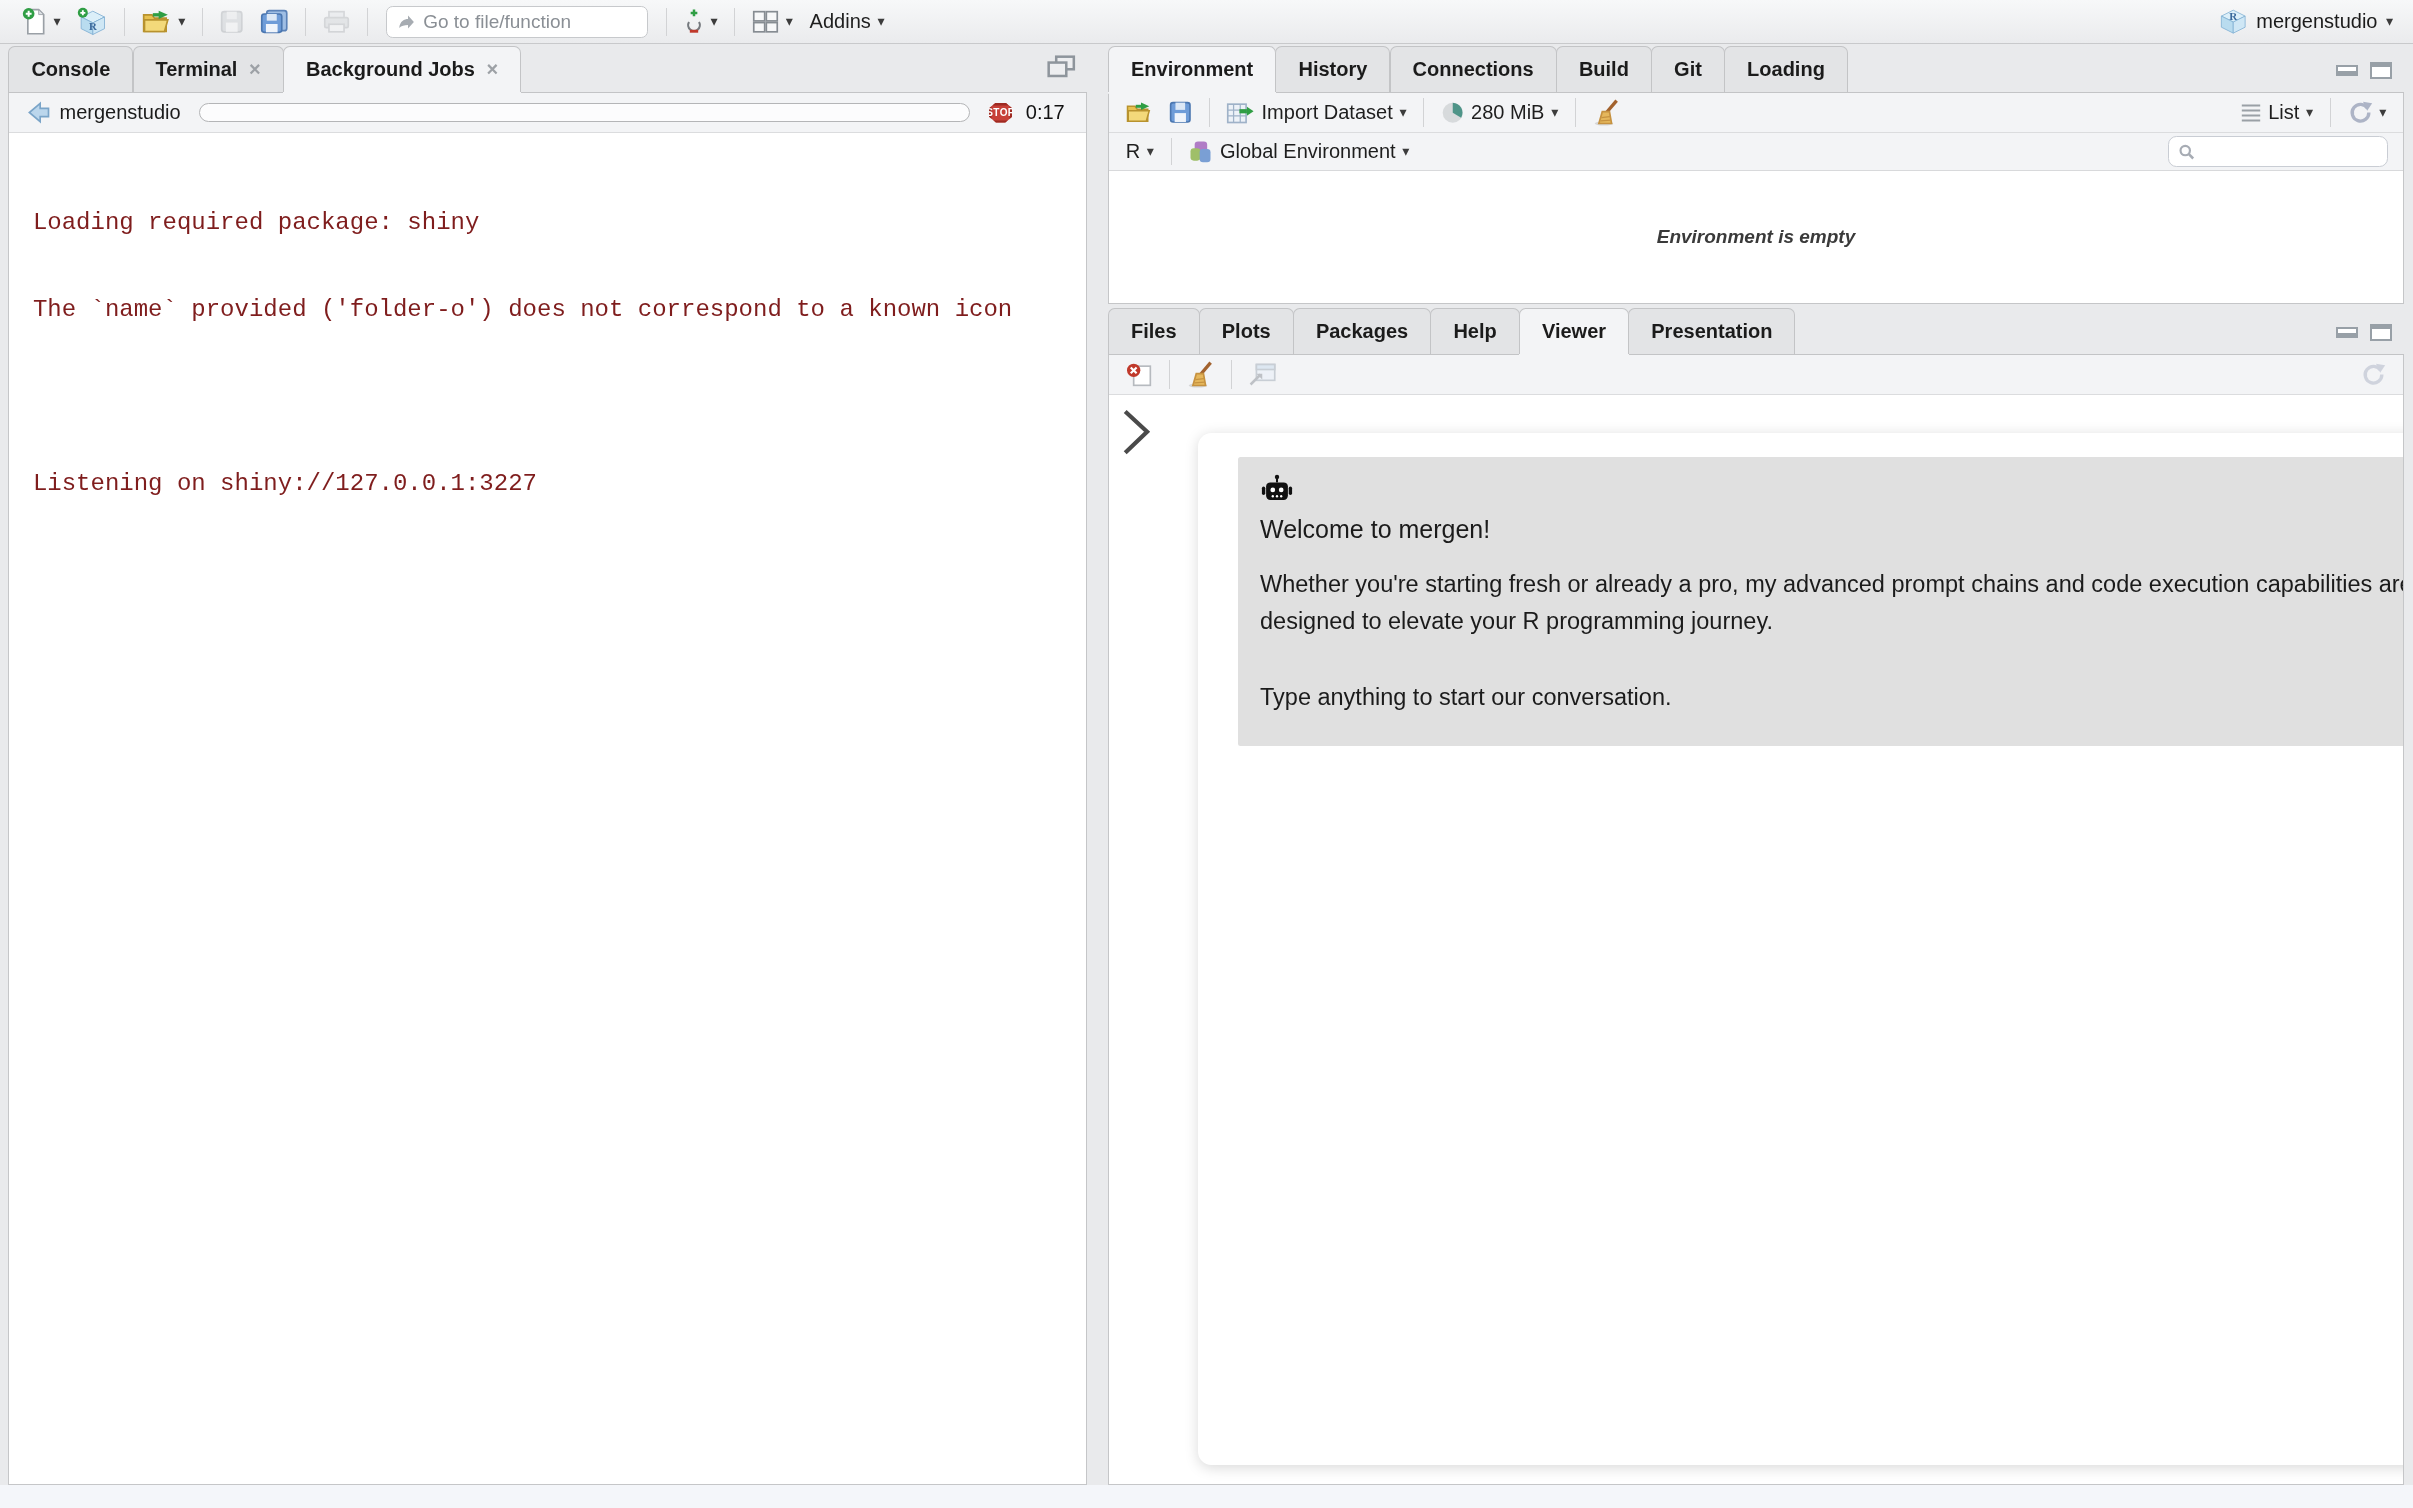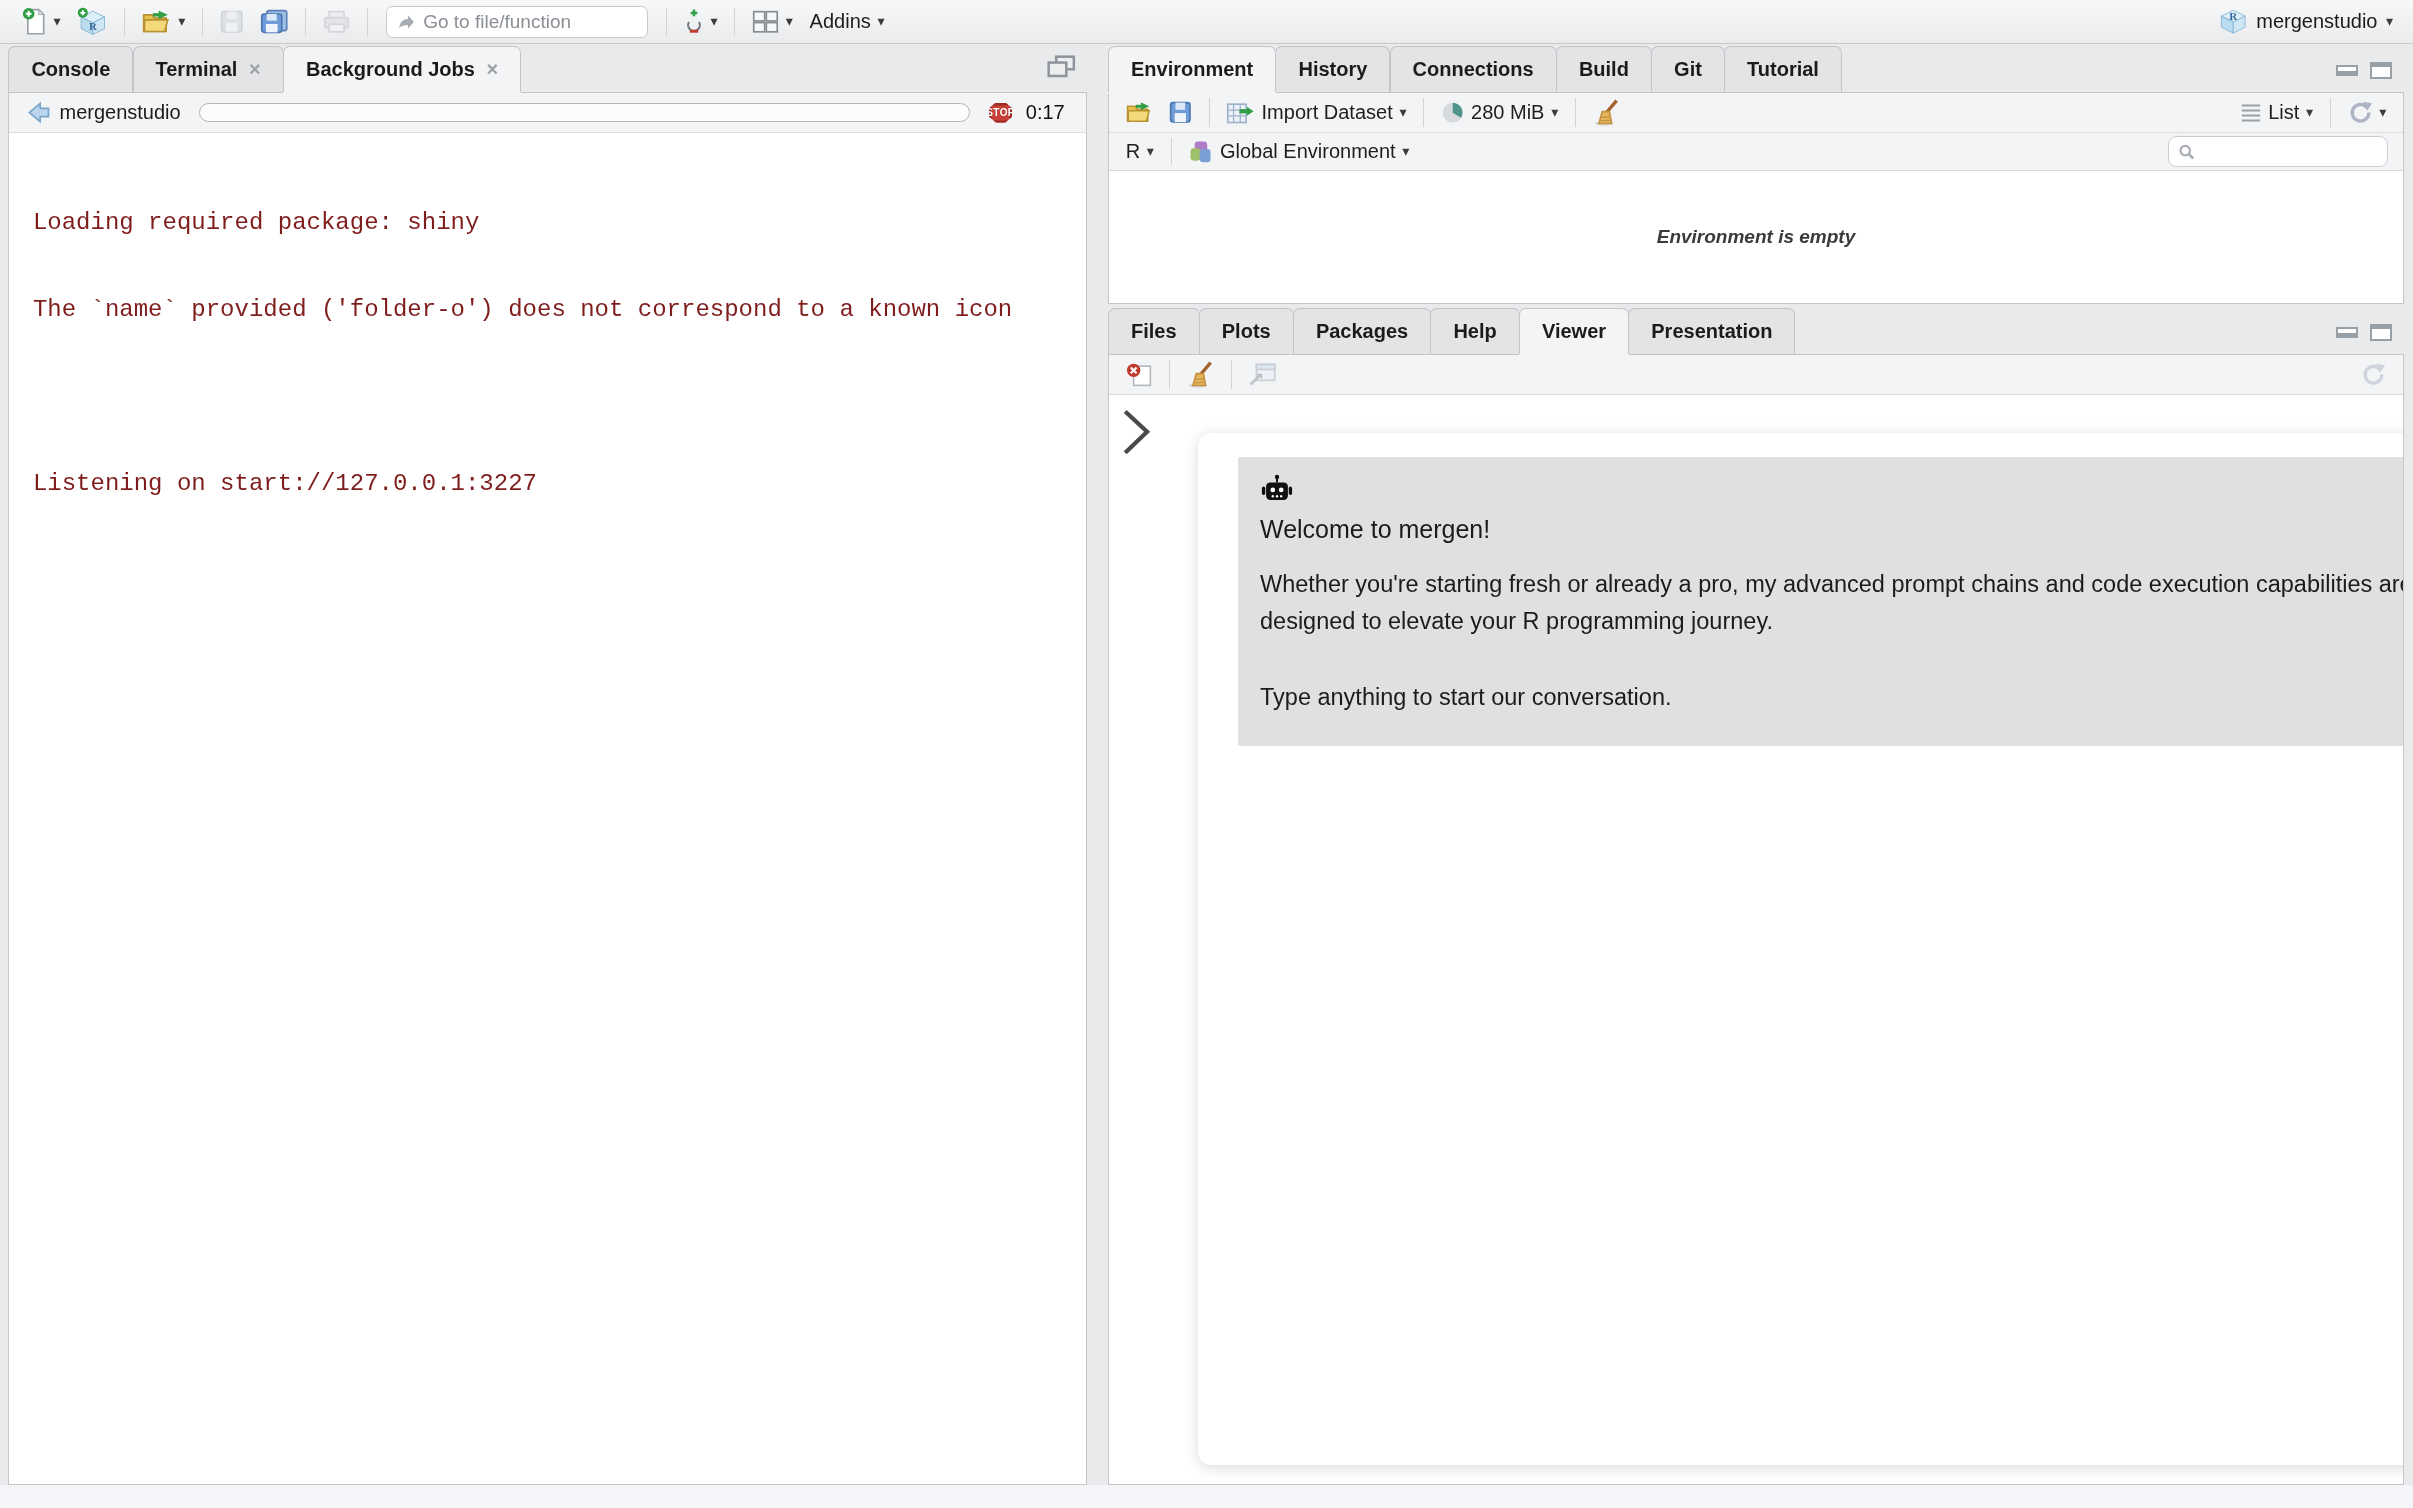--- a/index.html
+++ b/index.html
@@ -218,21 +218,21 @@
           </div>
         <button class="stop-btn">
             <span>STOP</span>
           </button>
         <span class="job-time">0:17</span>
       </div>
       <div class="console">
         <div class="line">Loading required package: shiny</div>
         <div class="line">The `name` provided ('folder-o') does not correspond to a known icon</div>
         <div class="line"></div>
-        <div class="line">Listening on start://127.0.0.1:3227</div>
+        <div class="line">Listening on shiny://127.0.0.1:3227</div>
       </div>
     </div>
   </section>
 
   <section class="section sec-env">
     <div class="tabbar">
       <div class="tab active">
           <span>Environment</span>
         </div>
       <div class="tab">
@@ -241,21 +241,21 @@
       <div class="tab">
           <span>Connections</span>
         </div>
       <div class="tab">
           <span>Build</span>
         </div>
       <div class="tab">
           <span>Git</span>
         </div>
       <div class="tab">
-          <span>Tutorial</span>
+          <span>Loading</span>
         </div>
       <div class="winctl">
         <span class="min-glyph"></span>
         <span class="max-glyph"></span>
       </div>
     </div>
     <div class="body">
       <div class="ptoolbar">
         <span class="tbtn">
           <svg width="27" height="22.6" viewBox="0 0 36 30">

